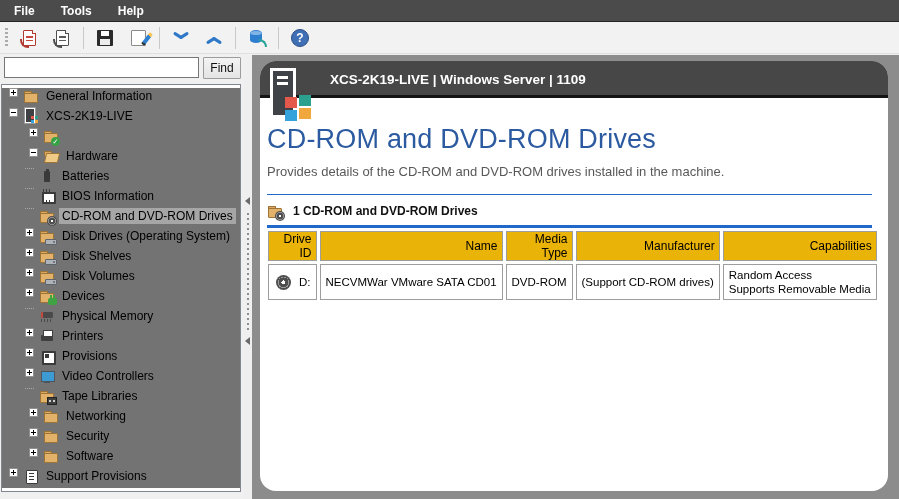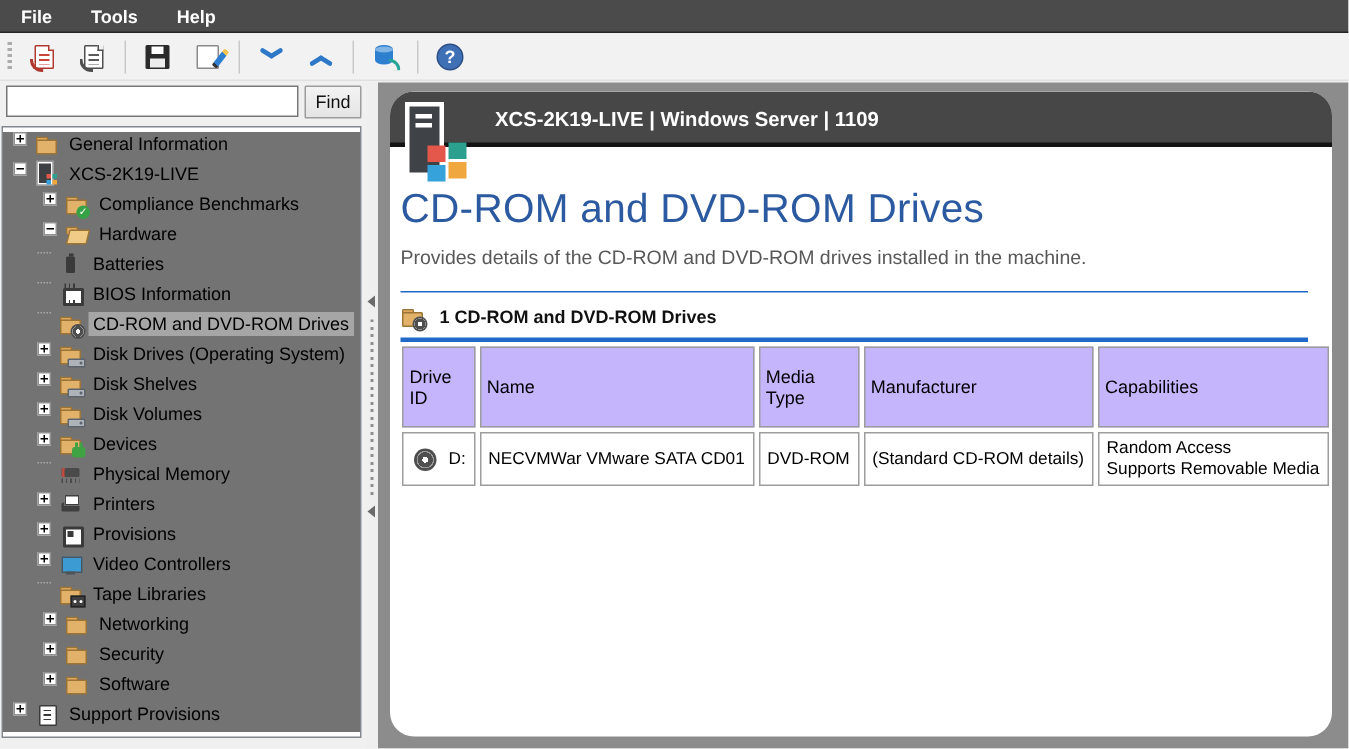--- a/index.html
+++ b/index.html
@@ -136,22 +136,22 @@
 
   .page-body{padding:0 16px 0 7px;}
   .page-title{margin-top:26px;font-size:27px;font-weight:300;color:#2C5AA0;letter-spacing:0.2px;}
   .page-desc{margin-top:9px;font-size:13px;color:#585858;}
   .rule1{margin-top:15px;height:1px;background:#2169C8;}
   .section-row{margin-top:8px;display:flex;align-items:center;gap:6px;}
   .section-title{font-size:12px;font-weight:bold;color:#111;}
   .rule2{margin-top:6px;height:3px;background:#2169C8;}
 
   table.report{border-collapse:separate;border-spacing:3px;margin:0 0 0 -2px;}
-  table.report th{border:1px solid #9D9D9D;background:#c4b5fd;font-size:12px;font-weight:normal;
-    color:#000;height:24px;text-align:left;padding:12px 4px;}
+  table.report th{border:1px solid #9D9D9D;background:#eab308;font-size:12px;font-weight:normal;
+    color:#000;height:24px;text-align:right;padding:0 4px;}
   table.report td{border:1px solid #9D9D9D;background:#FFF;font-size:11.5px;color:#000;
     height:36px;padding:2px 5px;vertical-align:middle;white-space:nowrap;}
   .col-driveid{width:57px;} .col-name{width:176px;} .col-media{width:73px;}
   .col-manu{width:140px;} .col-cap{width:149px;}
   .drive-cell{display:flex;align-items:center;gap:8px;padding-left:2px;}
   .disc-icon{width:15px;height:15px;border-radius:50%;flex:none;
     background:radial-gradient(circle at 50% 50%,#FFF 0 2px,#4E4E4E 2px 5px,#9A9A9A 5px 5.8px,#4E4E4E 5.8px 7px);}
   .cap-line{display:block;line-height:14px;}
 </style>
 </head>
@@ -226,21 +226,20 @@
     <div class="tree-row lvl0">
       <span class="expand"></span>
       <span class="ic ic-server"></span>
       <span class="tlabel">XCS-2K19-LIVE</span>
     </div>
     <div class="tree-row lvl1">
       <span class="expand plus"></span>
       <span class="ic ic-folder-check">
           <i class="badge badge-check">✓</i>
         </span>
-      <span class="tlabel">Compliance Benchmarks</span>
     </div>
     <div class="tree-row lvl1">
       <span class="expand"></span>
       <span class="ic ic-folder-open"></span>
       <span class="tlabel">Hardware</span>
     </div>
     <div class="tree-row lvl2">
       <span class="nobox"></span>
       <span class="ic ic-battery"></span>
       <span class="tlabel">Batteries</span>
@@ -376,21 +375,21 @@
           <tbody>
             <tr>
               <td>
                 <span class="drive-cell">
                   <span class="disc-icon"></span>
                   <span>D:</span>
                 </span>
               </td>
               <td>NECVMWar VMware SATA CD01</td>
               <td>DVD-ROM</td>
-              <td>(Standard CD-ROM details)</td>
+              <td>(Support CD-ROM drives)</td>
               <td>
                 <span class="cap-line">Random Access</span>
                 <span class="cap-line">Supports Removable Media</span>
               </td>
             </tr>
           </tbody>
         </table>
       </div>
     </div>
   </div>

